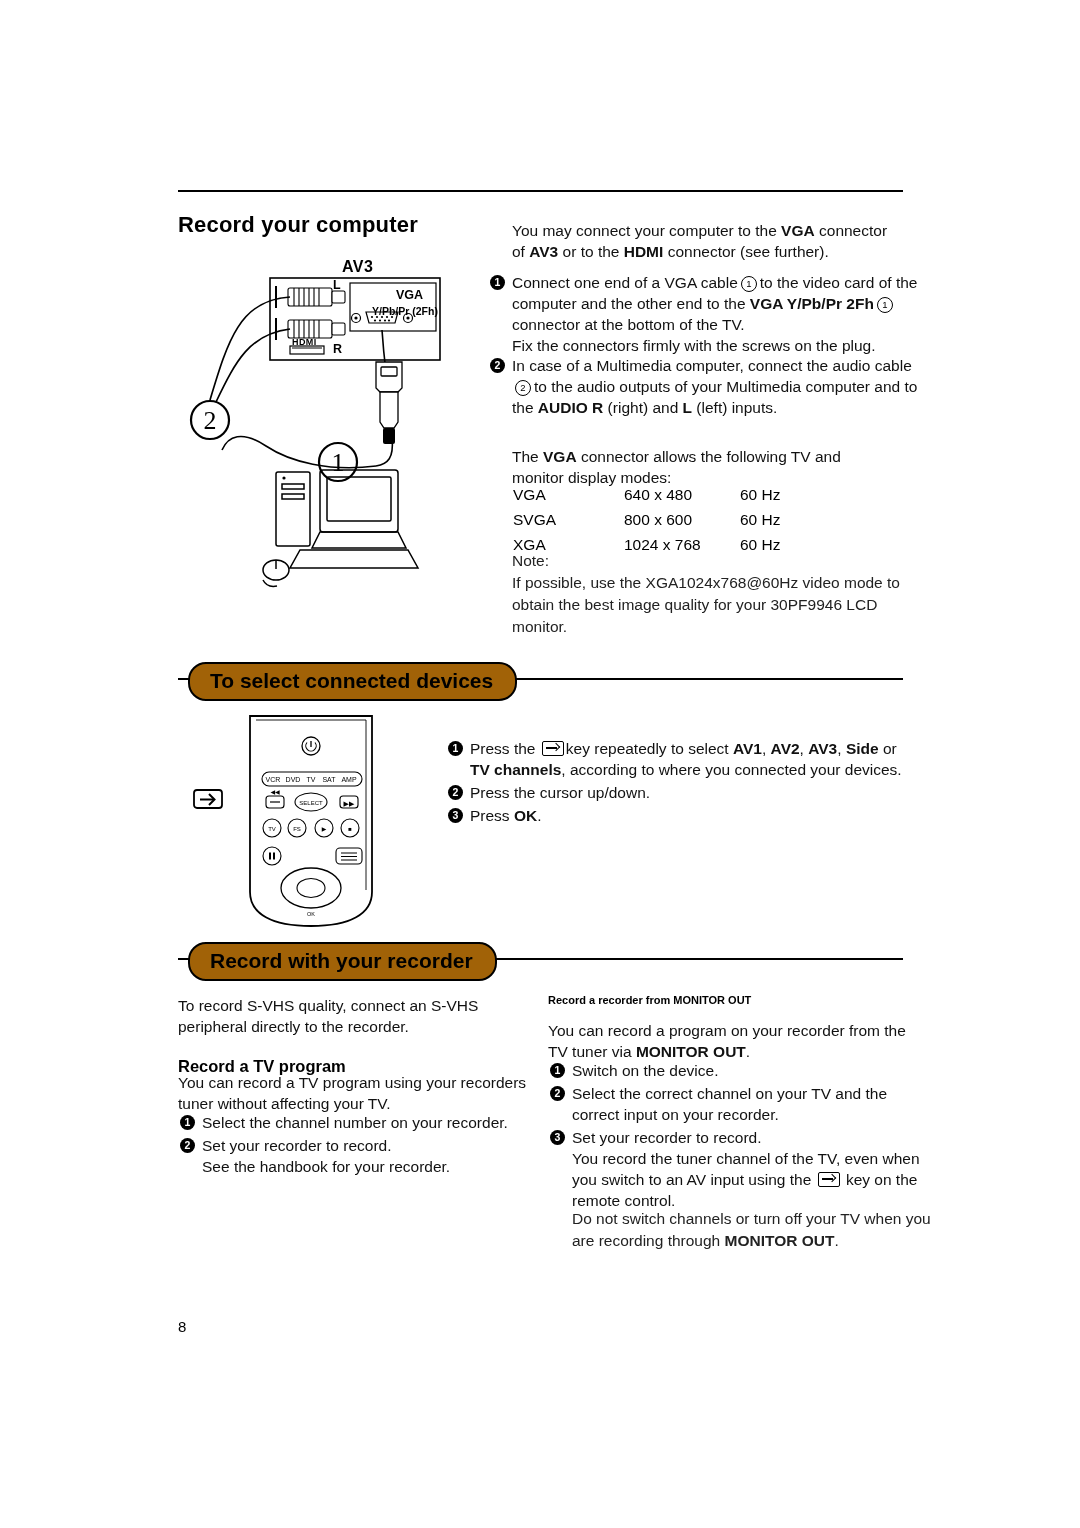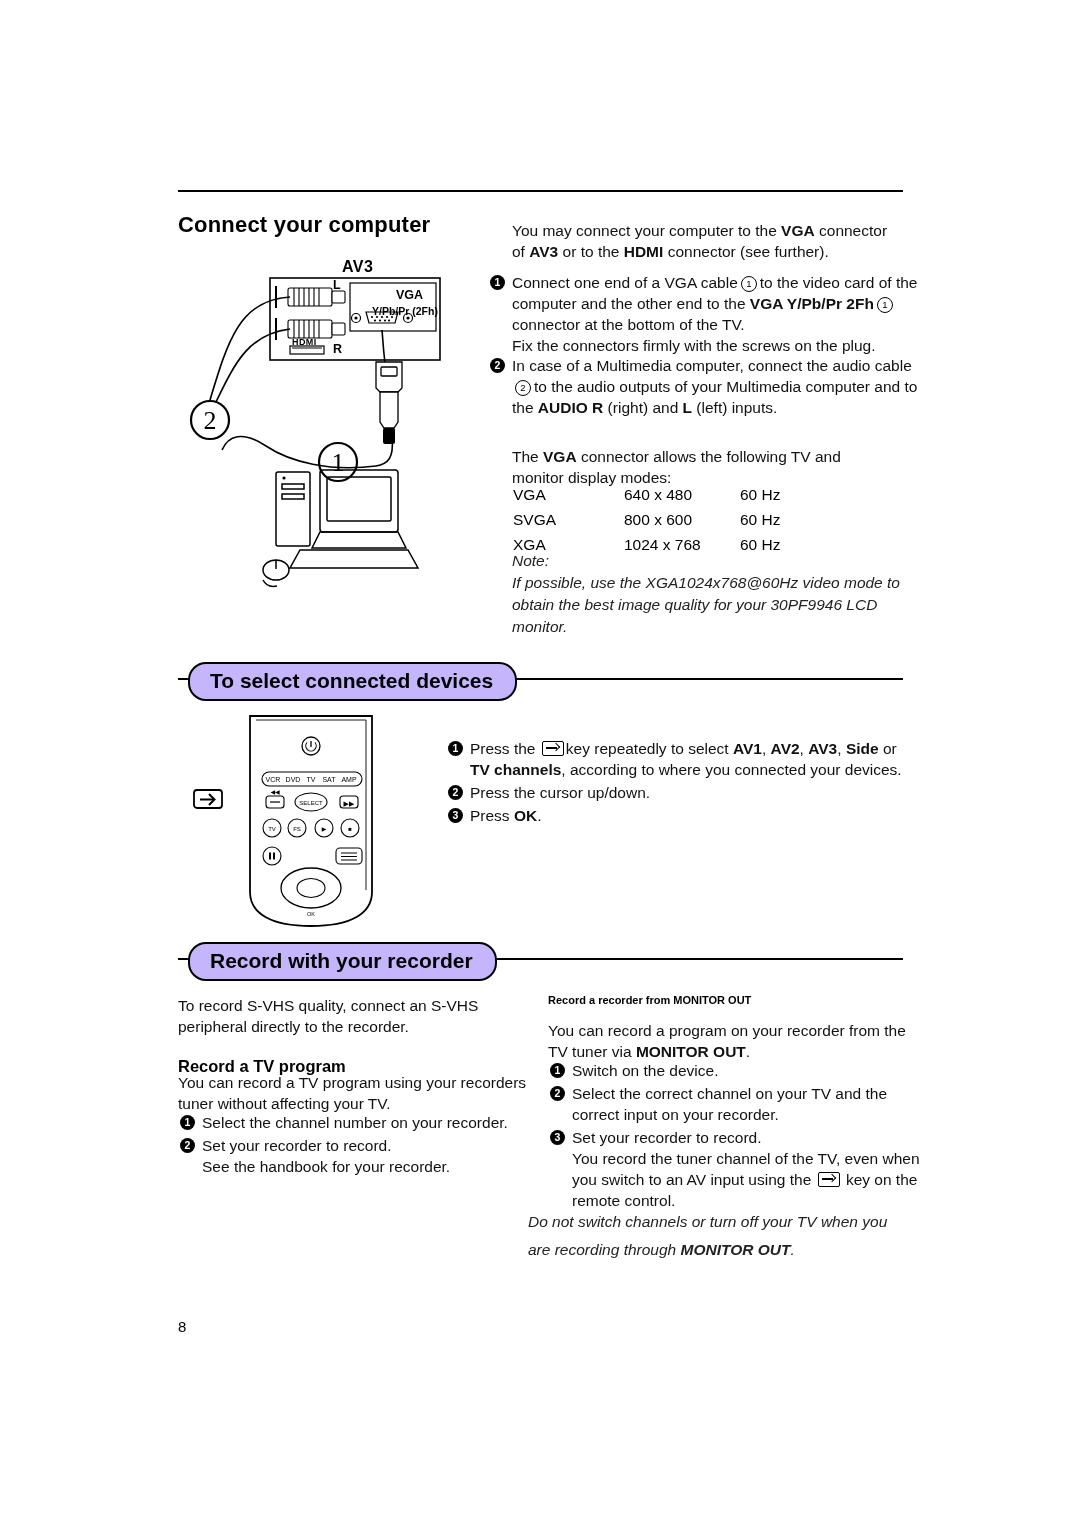--- a/index.html
+++ b/index.html
@@ -9,36 +9,36 @@
     font-family:"Liberation Sans", sans-serif;
     color:#000;
     position:relative;
     overflow:hidden;
   }
   .page { position:absolute; left:0; top:0; width:1080px; height:1528px; }
 
   
   .body-text { font-size:15.5px; line-height:21px; color:#111; }
   .bold { font-weight:bold; }
-  .ital { font-style:italic; color:#222; }
+  .ital { color:#222; }
 
   
   .rule { position:absolute; height:2px; background:#000; }
 
   .h-plain {
     position:absolute;
     font-size:22px; font-weight:bold; letter-spacing:.2px;
   }
   .h-pill {
     position:absolute;
     font-size:21px; font-weight:bold;
     border:2px solid #000;
     border-radius:18px;
     padding:5px 22px 6px 20px;
-    background:#c4b5fd;
+    background:#a16207;
     white-space:nowrap;
   }
 
   
   .num {
     display:inline-block;
     width:15px; height:15px;
     border-radius:50%;
     background:#000; color:#fff;
     font-size:10.5px; line-height:15px;
@@ -90,21 +90,21 @@
 
   svg { display:block; }
 </style>
 </head>
 <body>
 
 <div class="page">
 
   <div class="rule" style="left:178px; top:190px; width:725px;"></div>
 
-  <div class="h-plain" style="left:178px; top:212px;">Connect your computer</div>
+  <div class="h-plain" style="left:178px; top:212px;">Record your computer</div>
 
   <div class="body-text" style="position:absolute; left:512px; top:220px; width:392px;">
     <span>You may connect your computer to the </span><span class="bold">VGA</span><span> connector of </span><span class="bold">AV3</span><span> or to the </span><span class="bold">HDMI</span><span> connector (see further).</span>
   </div>
 
   <div class="body-text step" style="position:absolute; left:490px; top:272px; width:415px;">
     <span class="num">1</span><span>Connect one end of a VGA cable</span><span class="numo">1</span><span>to the video card of the computer and the other end to the </span><span class="bold">VGA Y/Pb/Pr 2Fh</span><span class="numo">1</span><span>connector at the bottom of the TV.</span><br><span>Fix the connectors firmly with the screws on the plug.</span>
   </div>
 
   <div class="body-text step" style="position:absolute; left:490px; top:355px; width:412px;">
@@ -345,19 +345,19 @@
     <span class="num">1</span><span>Switch on the device.</span>
   </div>
   <div class="body-text step" style="position:absolute; left:550px; top:1083px; width:358px;">
     <span class="num">2</span><span>Select the correct channel on your TV and the correct input on your recorder.</span>
   </div>
   <div class="body-text step" style="position:absolute; left:550px; top:1127px; width:358px;">
     <span class="num">3</span><span>Set your recorder to record.</span><br><span>You record the tuner channel of the TV, even when you switch to an AV input using the</span>
     <span class="avkey"></span> <span>key on the remote control.</span>
   </div>
 
-  <div class="body-text ital" style="position:absolute; left:528px; top:1208px; width:360px; line-height:28px;">
+  <div class="body-text ital" style="position:absolute; left:572px; top:1208px; width:360px; line-height:22px;">
     <span>Do not switch channels or turn off your TV when you are recording through </span><span class="bold">MONITOR OUT</span><span>.</span>
   </div>
 
   <div class="page-num">8</div>
 
 </div>
 
 </body></html>

